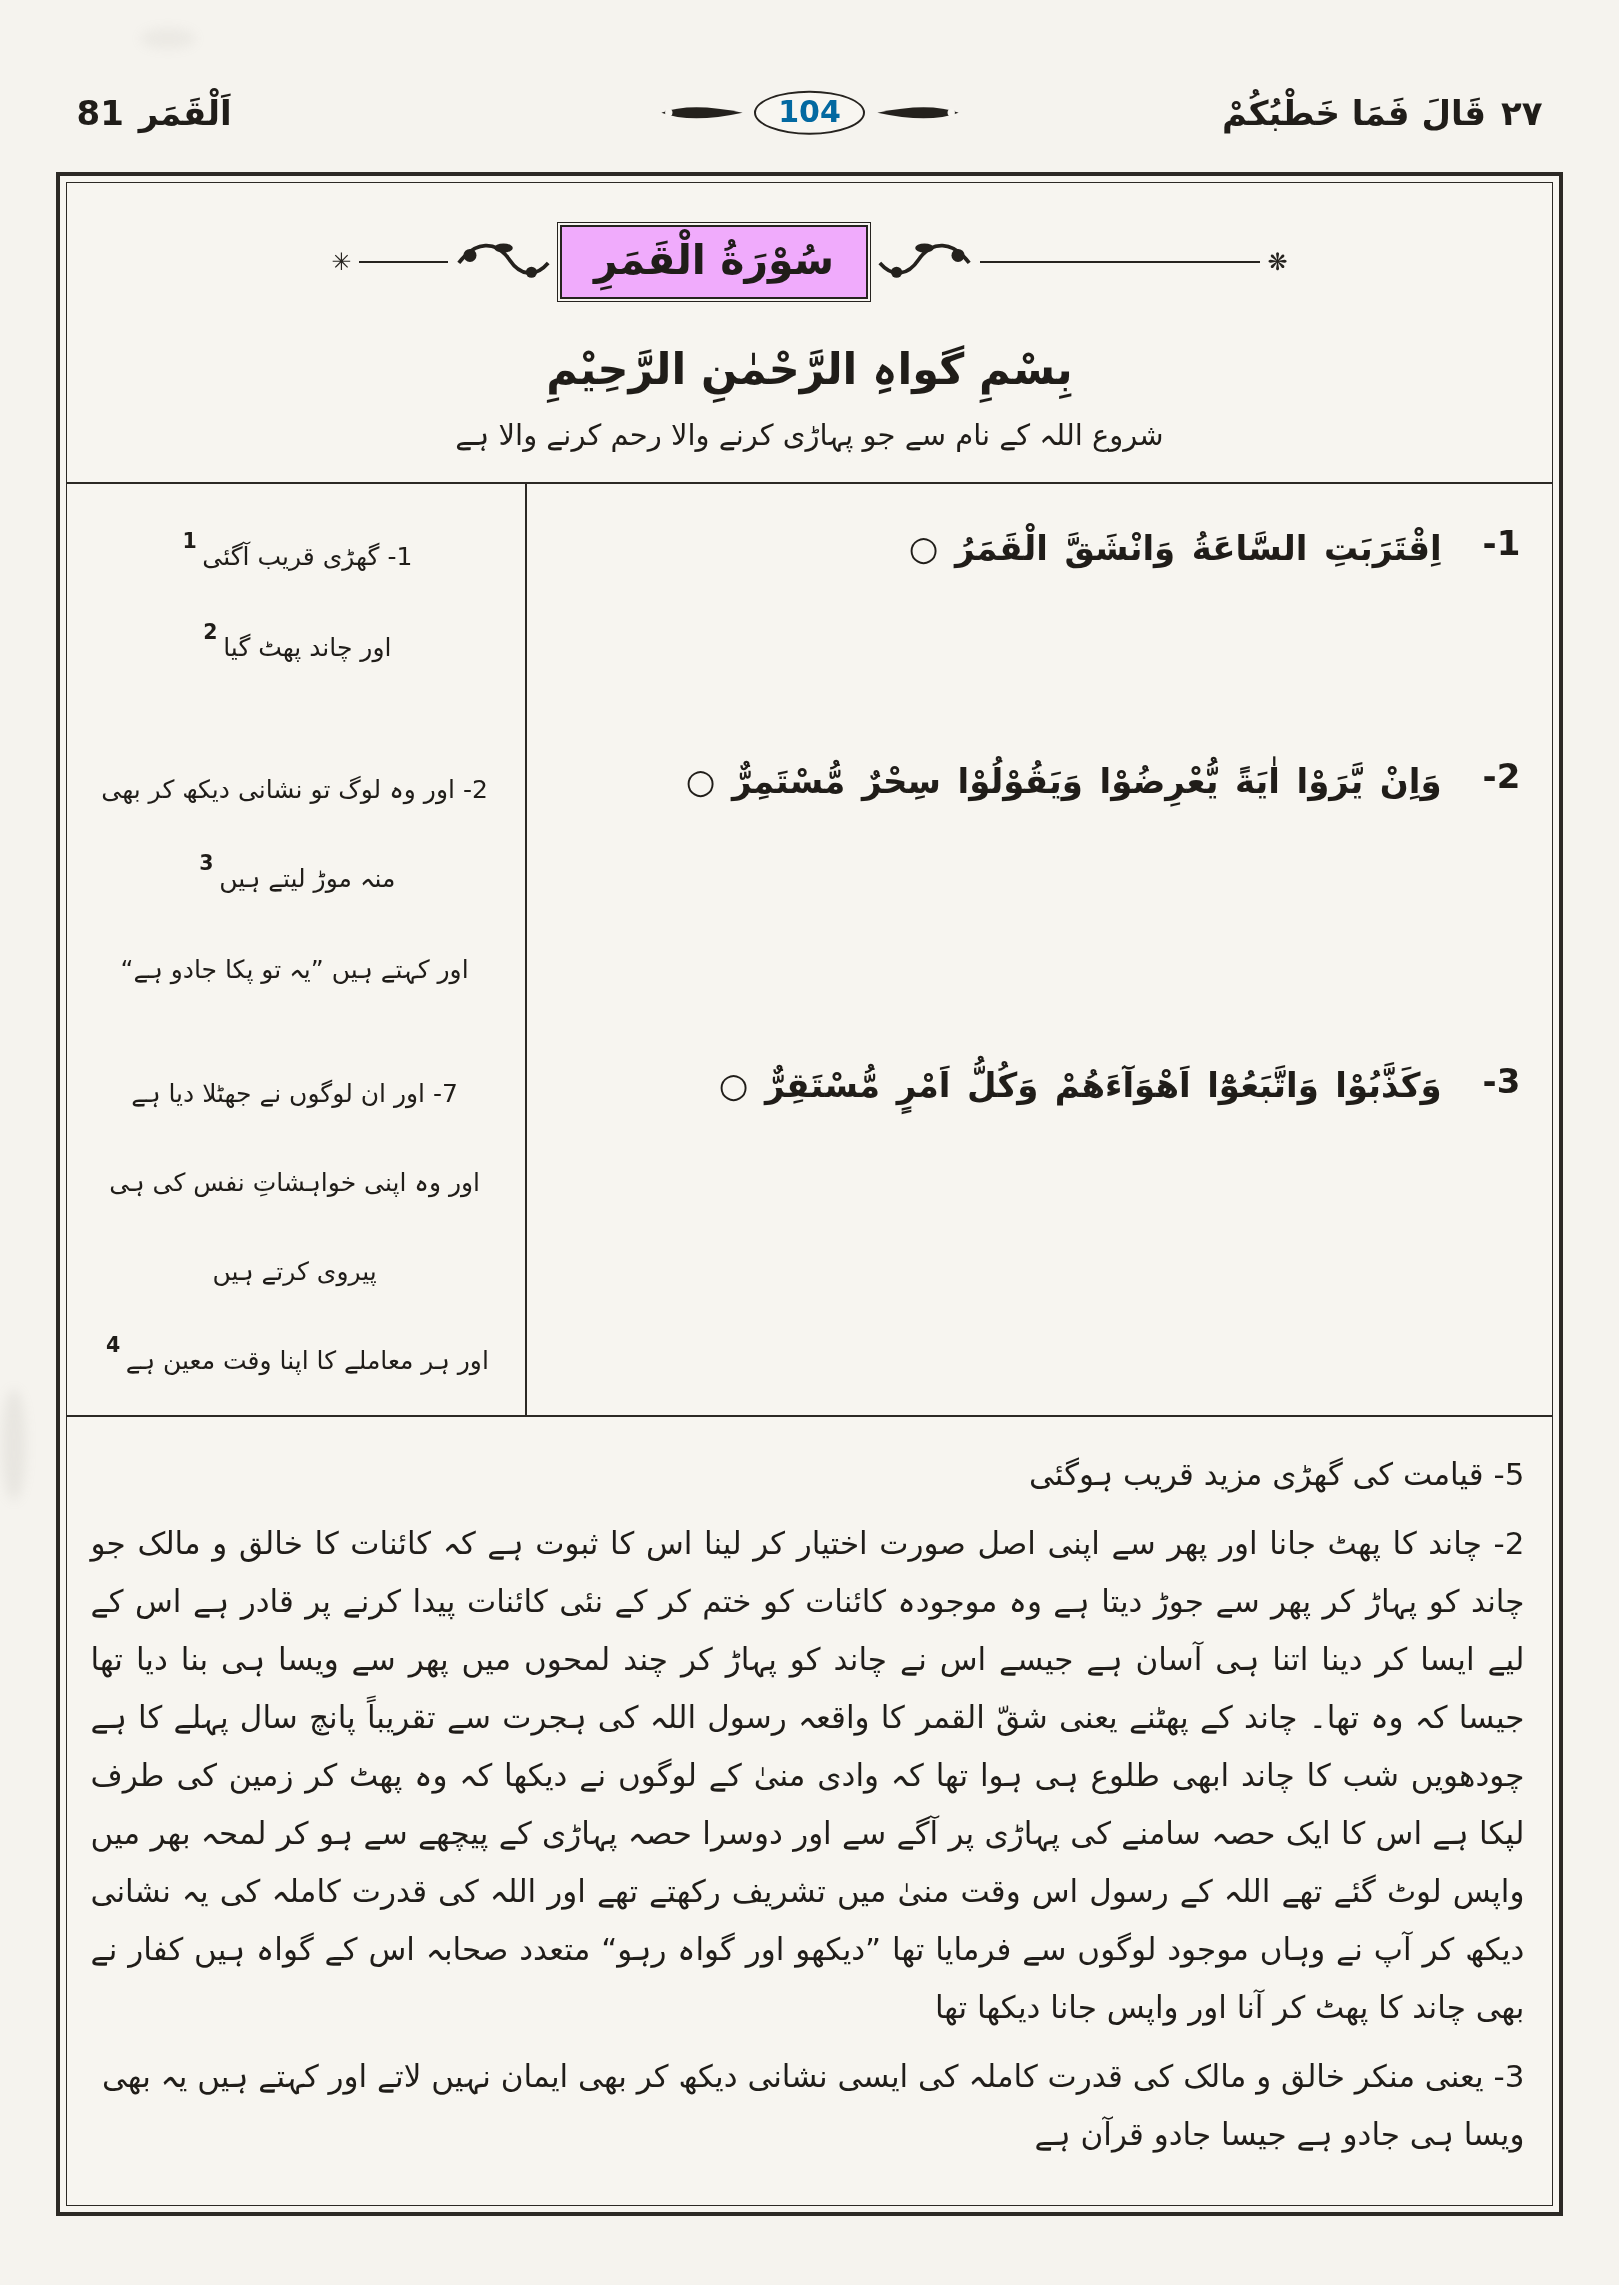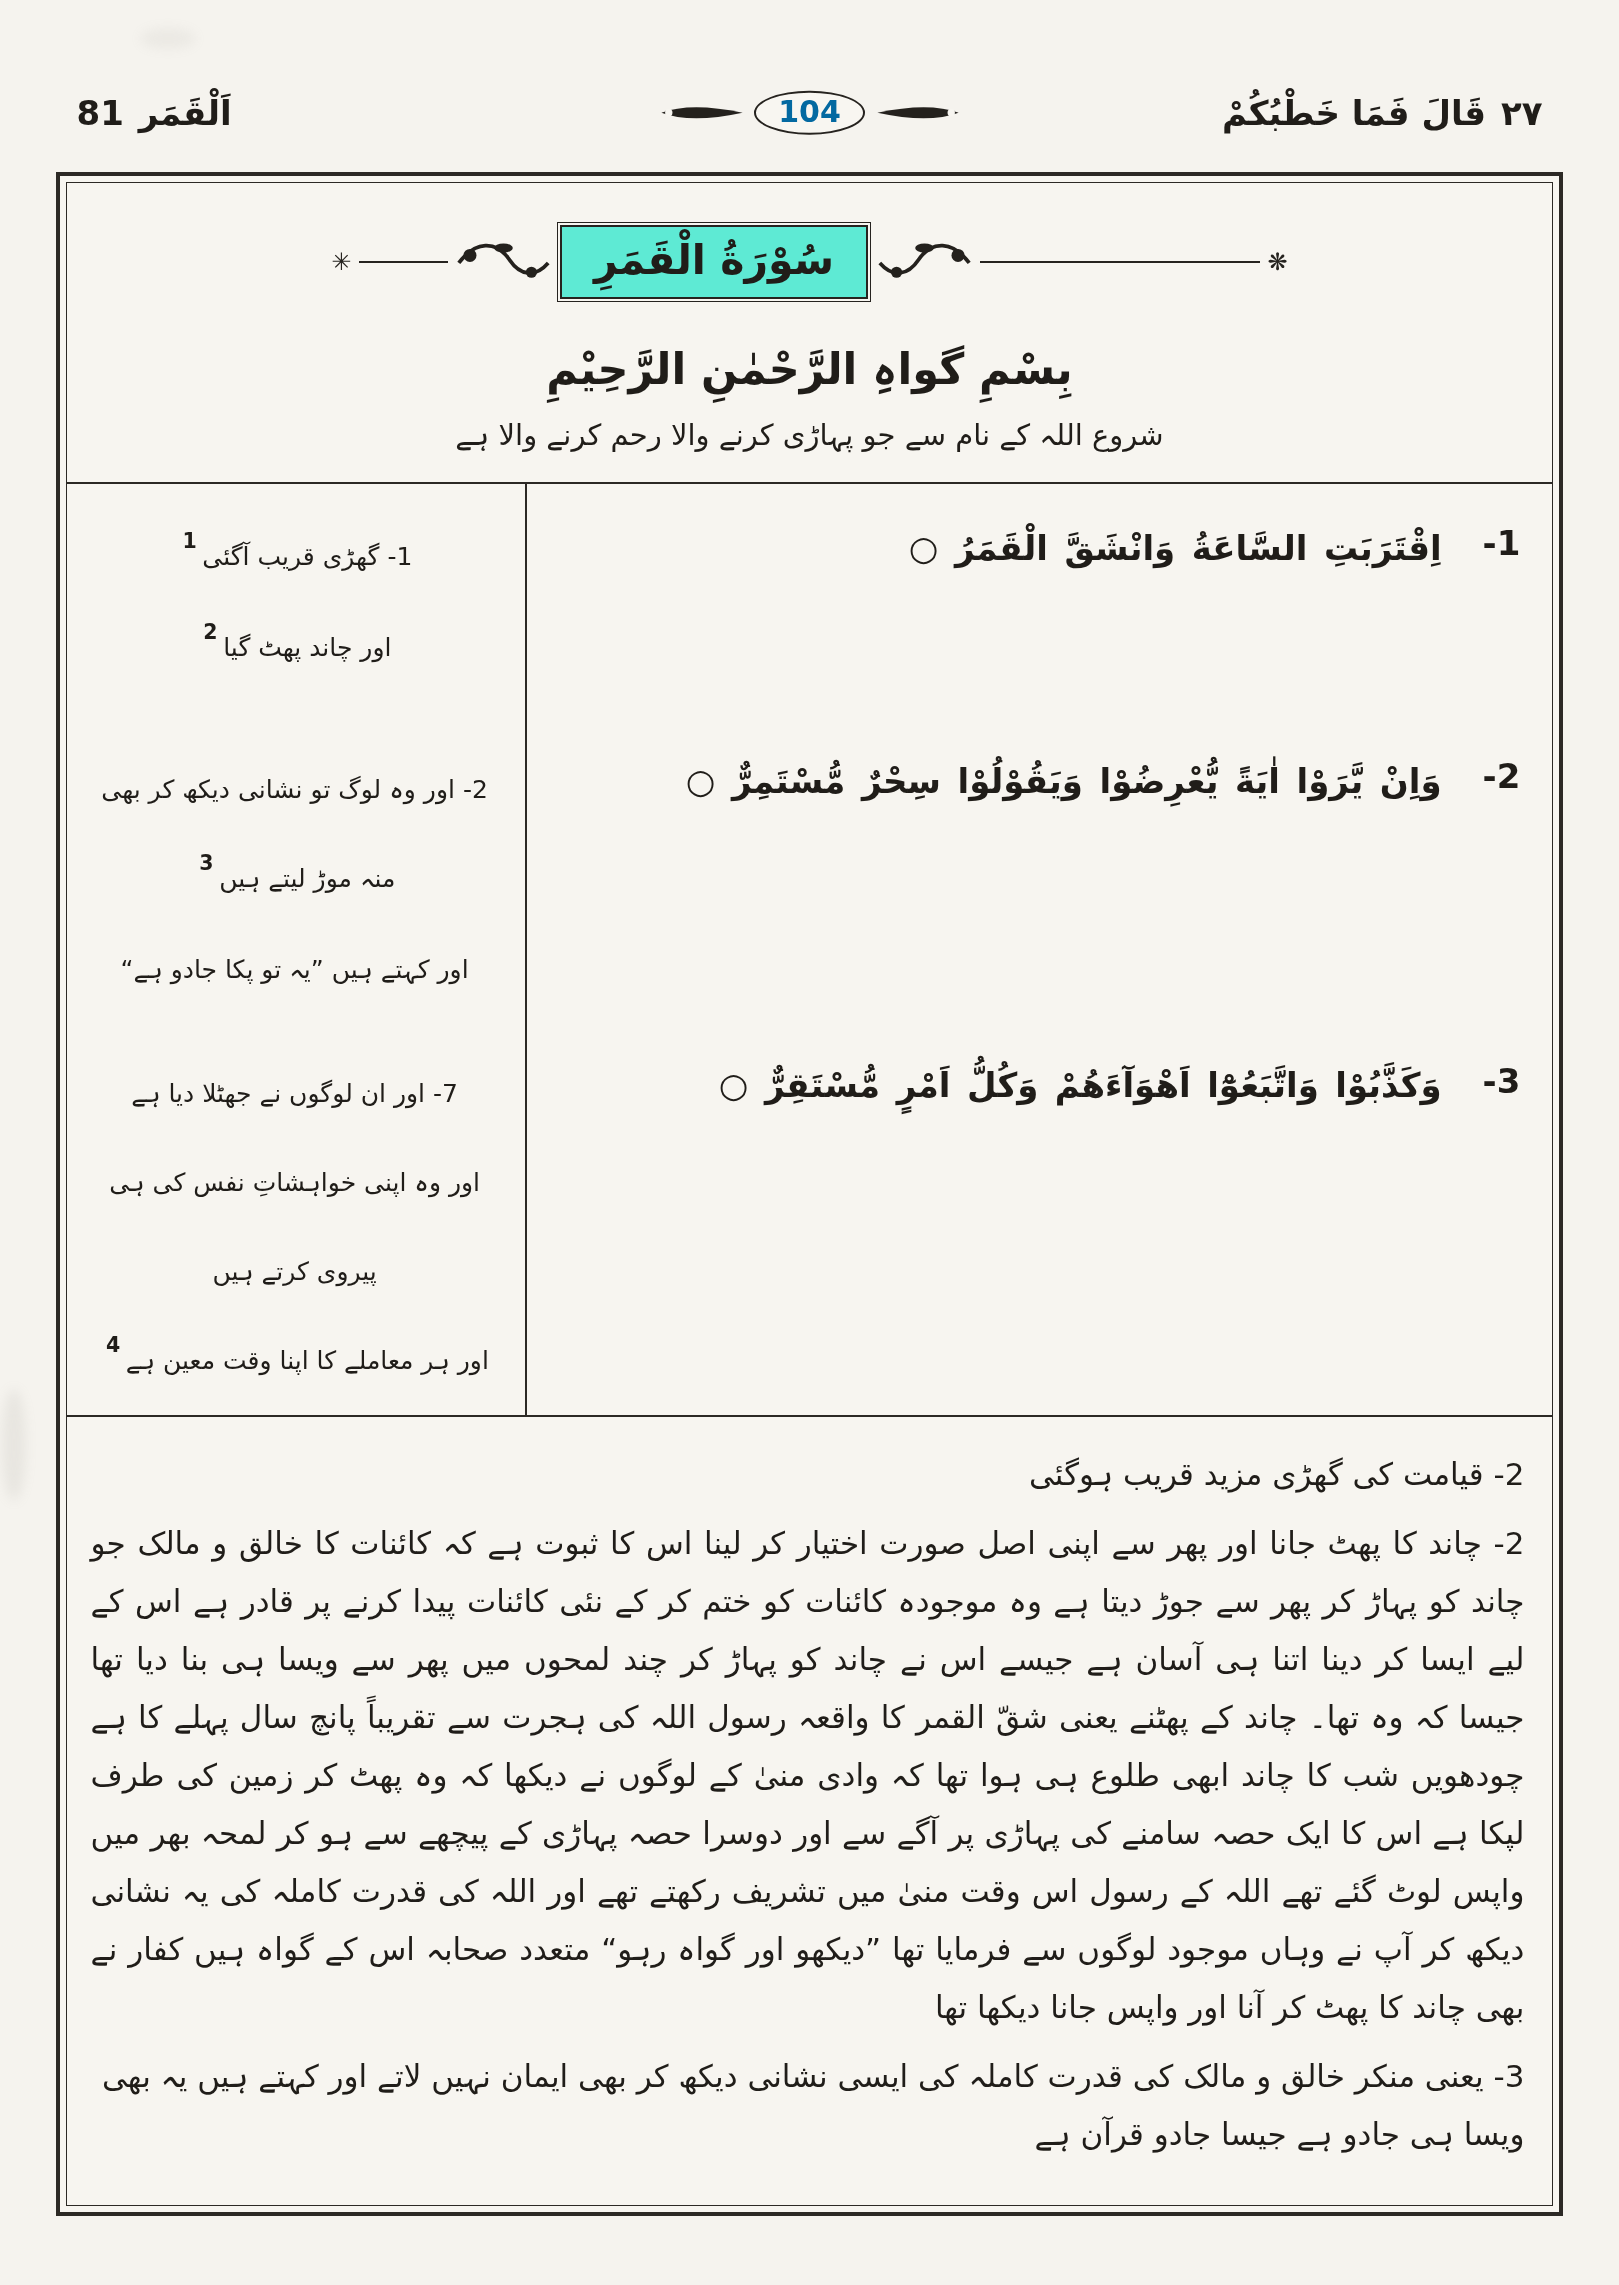--- a/index.html
+++ b/index.html
@@ -49,21 +49,21 @@
   .ornament-row {
     display:flex; align-items:center; justify-content:center;
     height:110px; gap:7.5px; margin-top:5.6px;
   }
   .orn-rule { height:0; border-top:2.8px double #26231f; }
   .orn-rule.short { width:89px; }
   .orn-rule.long { width:280px; }
   .title-frame {
     border:2.8px solid #26231f; outline:1.9px solid #26231f; outline-offset:2.8px;
     padding:9.3px 32px 13px; font-size:41px; font-weight:bold; direction:rtl;
-    background:#5eead4;
+    background:#f0abfc;
   }
   .star-motif { font-size:24px; color:#26231f; }
   .revelation-note { margin-top:17px; font-size:29px; direction:rtl; line-height:47px; }
   .bismillah { margin-top:15px; font-size:43px; font-weight:bold; direction:rtl; line-height:75px; }
   .bismillah-urdu { margin-top:5.6px; font-size:29px; direction:rtl; line-height:47px; }
 
   
   .verses-area {
     margin-top:22.4px;
     border-top:2.8px solid #2c2925; border-bottom:2.8px solid #2c2925;
@@ -196,20 +196,20 @@
             <div class="trans-line">اور ہر معاملے کا اپنا وقت معین ہے<span class="fn-mark">4</span></div>
           </div>
     <div class="arabic-cell">
       <span class="verse-num" dir="rtl">3-</span>
       <span class="verse-arabic-text">وَكَذَّبُوْا وَاتَّبَعُوْٓا اَهْوَآءَهُمْ وَكُلُّ اَمْرٍ مُّسْتَقِرٌّ ○</span>
     </div>
   </div>
 </div>
 
     <div class="footnotes">
-        <p class="footnote">2- قیامت کی گھڑی مزید قریب ہوگئی</p>
+        <p class="footnote">5- قیامت کی گھڑی مزید قریب ہوگئی</p>
         <p class="footnote justified">2- چاند کا پھٹ جانا اور پھر سے اپنی اصل صورت اختیار کر لینا اس کا ثبوت ہے کہ کائنات کا خالق و مالک جو چاند کو پہاڑ کر پھر سے جوڑ دیتا ہے وہ موجودہ کائنات کو ختم کر کے نئی کائنات پیدا کرنے پر قادر ہے اس کے لیے ایسا کر دینا اتنا ہی آسان ہے جیسے اس نے چاند کو پہاڑ کر چند لمحوں میں پھر سے ویسا ہی بنا دیا تھا جیسا کہ وہ تھا۔ چاند کے پھٹنے یعنی شقّ القمر کا واقعہ رسول اللہ کی ہجرت سے تقریباً پانچ سال پہلے کا ہے چودھویں شب کا چاند ابھی طلوع ہی ہوا تھا کہ وادی منیٰ کے لوگوں نے دیکھا کہ وہ پھٹ کر زمین کی طرف لپکا ہے اس کا ایک حصہ سامنے کی پہاڑی پر آگے سے اور دوسرا حصہ پہاڑی کے پیچھے سے ہو کر لمحہ بھر میں واپس لوٹ گئے تھے اللہ کے رسول اس وقت منیٰ میں تشریف رکھتے تھے اور اللہ کی قدرت کاملہ کی یہ نشانی دیکھ کر آپ نے وہاں موجود لوگوں سے فرمایا تھا ”دیکھو اور گواہ رہو“ متعدد صحابہ اس کے گواہ ہیں کفار نے بھی چاند کا پھٹ کر آنا اور واپس جانا دیکھا تھا</p>
         <p class="footnote">3- یعنی منکر خالق و مالک کی قدرت کاملہ کی ایسی نشانی دیکھ کر بھی ایمان نہیں لاتے اور کہتے ہیں یہ بھی ویسا ہی جادو ہے جیسا جادو قرآن ہے</p>
       </div>
 
   </div>
 </div>
 
 
 </body></html>

